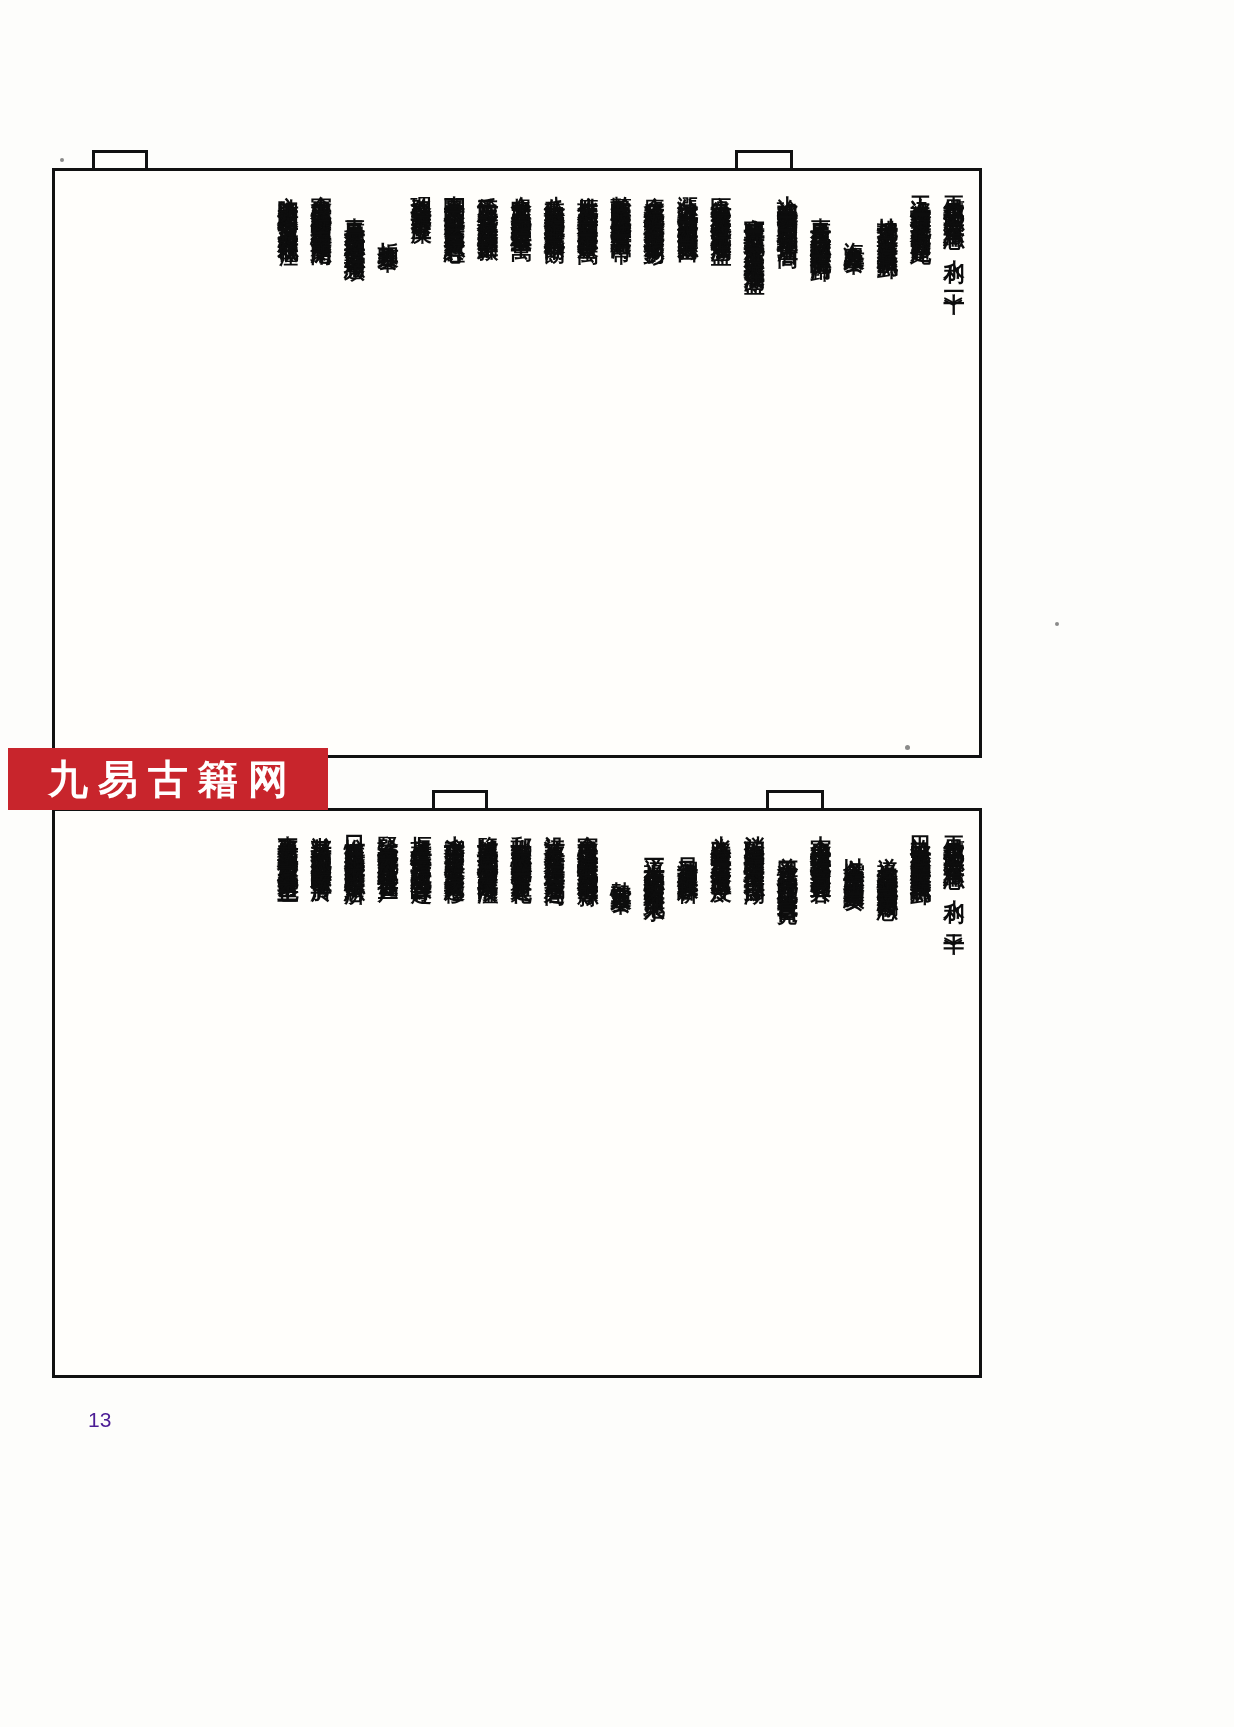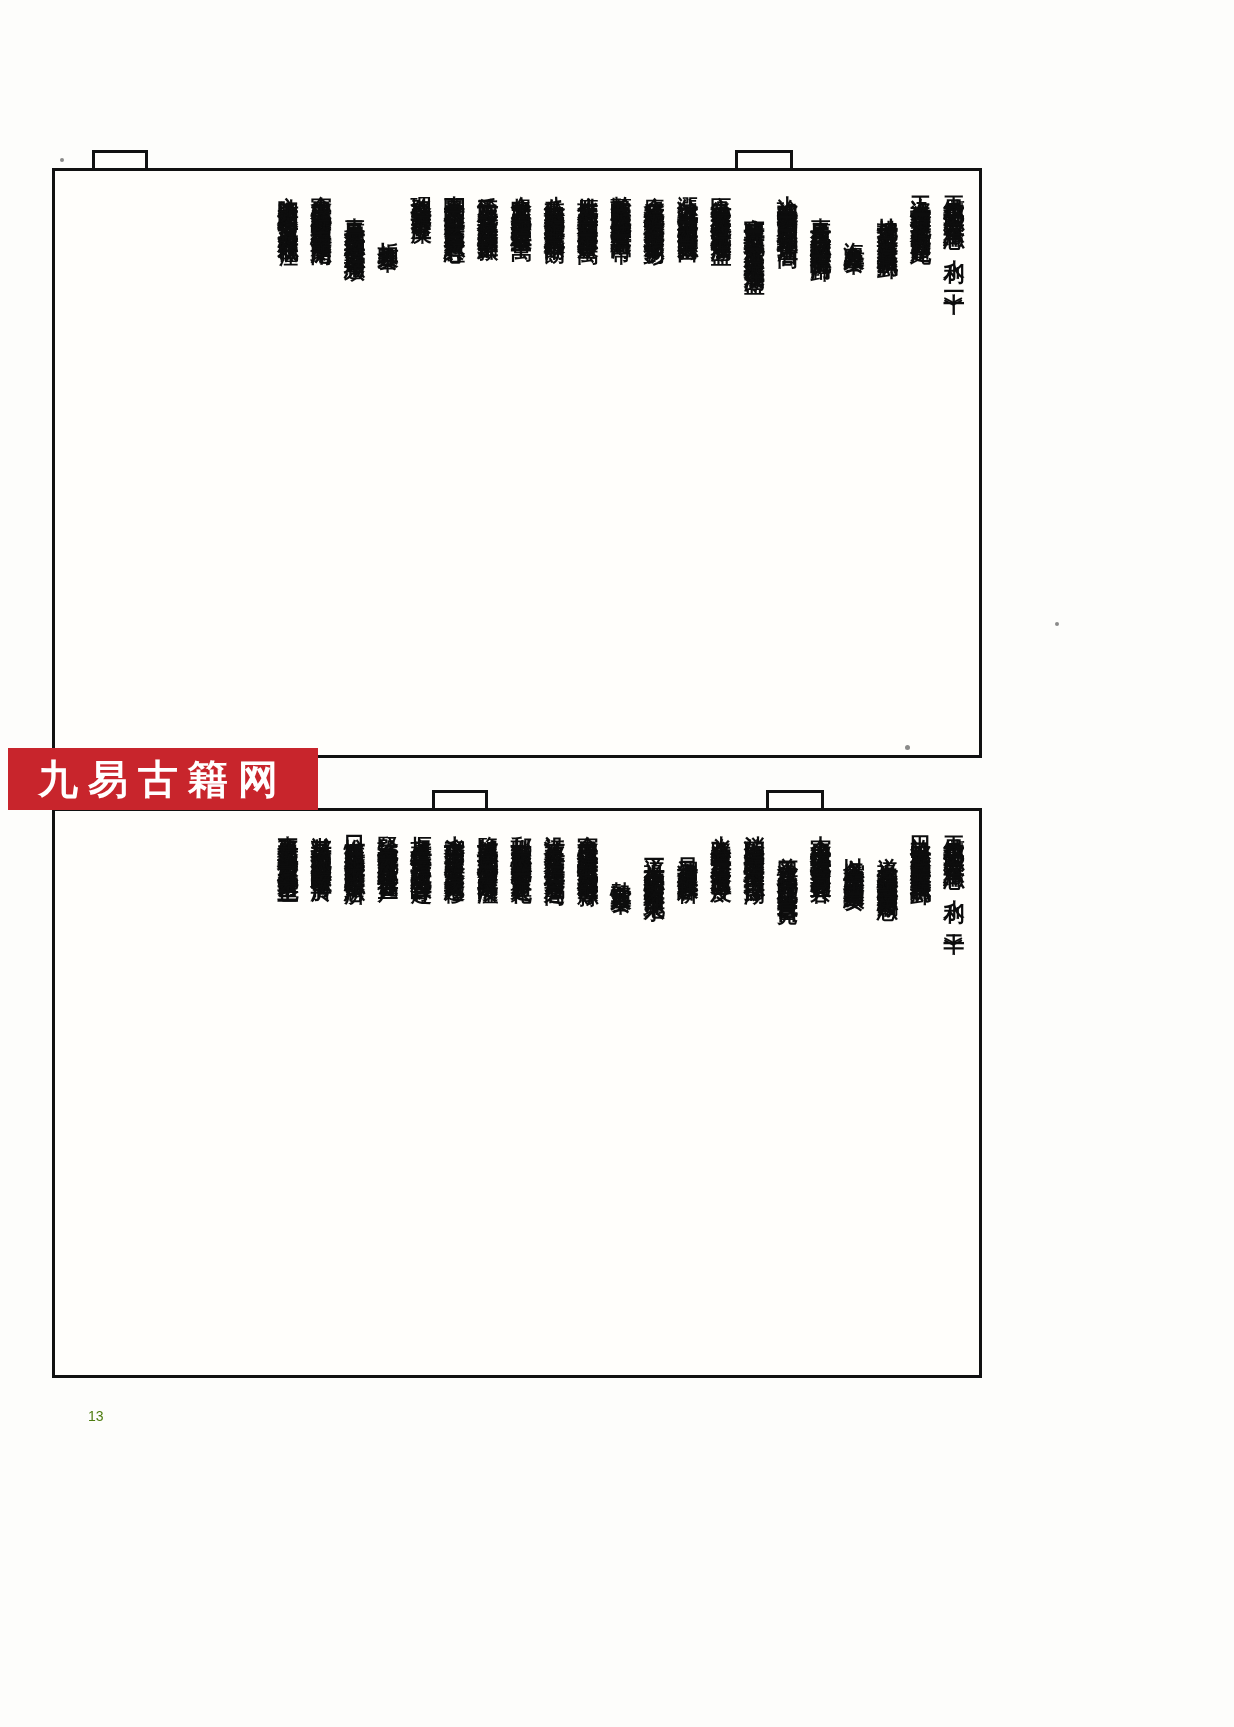--- a/index.html
+++ b/index.html
@@ -100,36 +100,37 @@
   .watermark {
     position: absolute;
     left: 8px;
     top: 748px;
     width: 310px;
     height: 62px;
     background: #c8252c;
     display: flex;
     align-items: center;
     justify-content: center;
+    padding-left: 10px;
   }
   .watermark span {
     color: #ffffff;
     font-size: 40px;
     font-weight: 700;
     letter-spacing: 10px;
     font-family: "DejaVu Serif", "Liberation Serif", serif;
   }
 
   
   .page-number {
     position: absolute;
     left: 88px;
     top: 1408px;
-    font-size: 14px;
-    color: #4d7c0f;
+    font-size: 21px;
+    color: #4c1d95;
     font-family: "Liberation Sans", sans-serif;
   }
 
   
   .speck {
     position: absolute;
     background: #2b2b2b;
     border-radius: 50%;
     opacity: .55;
   }

